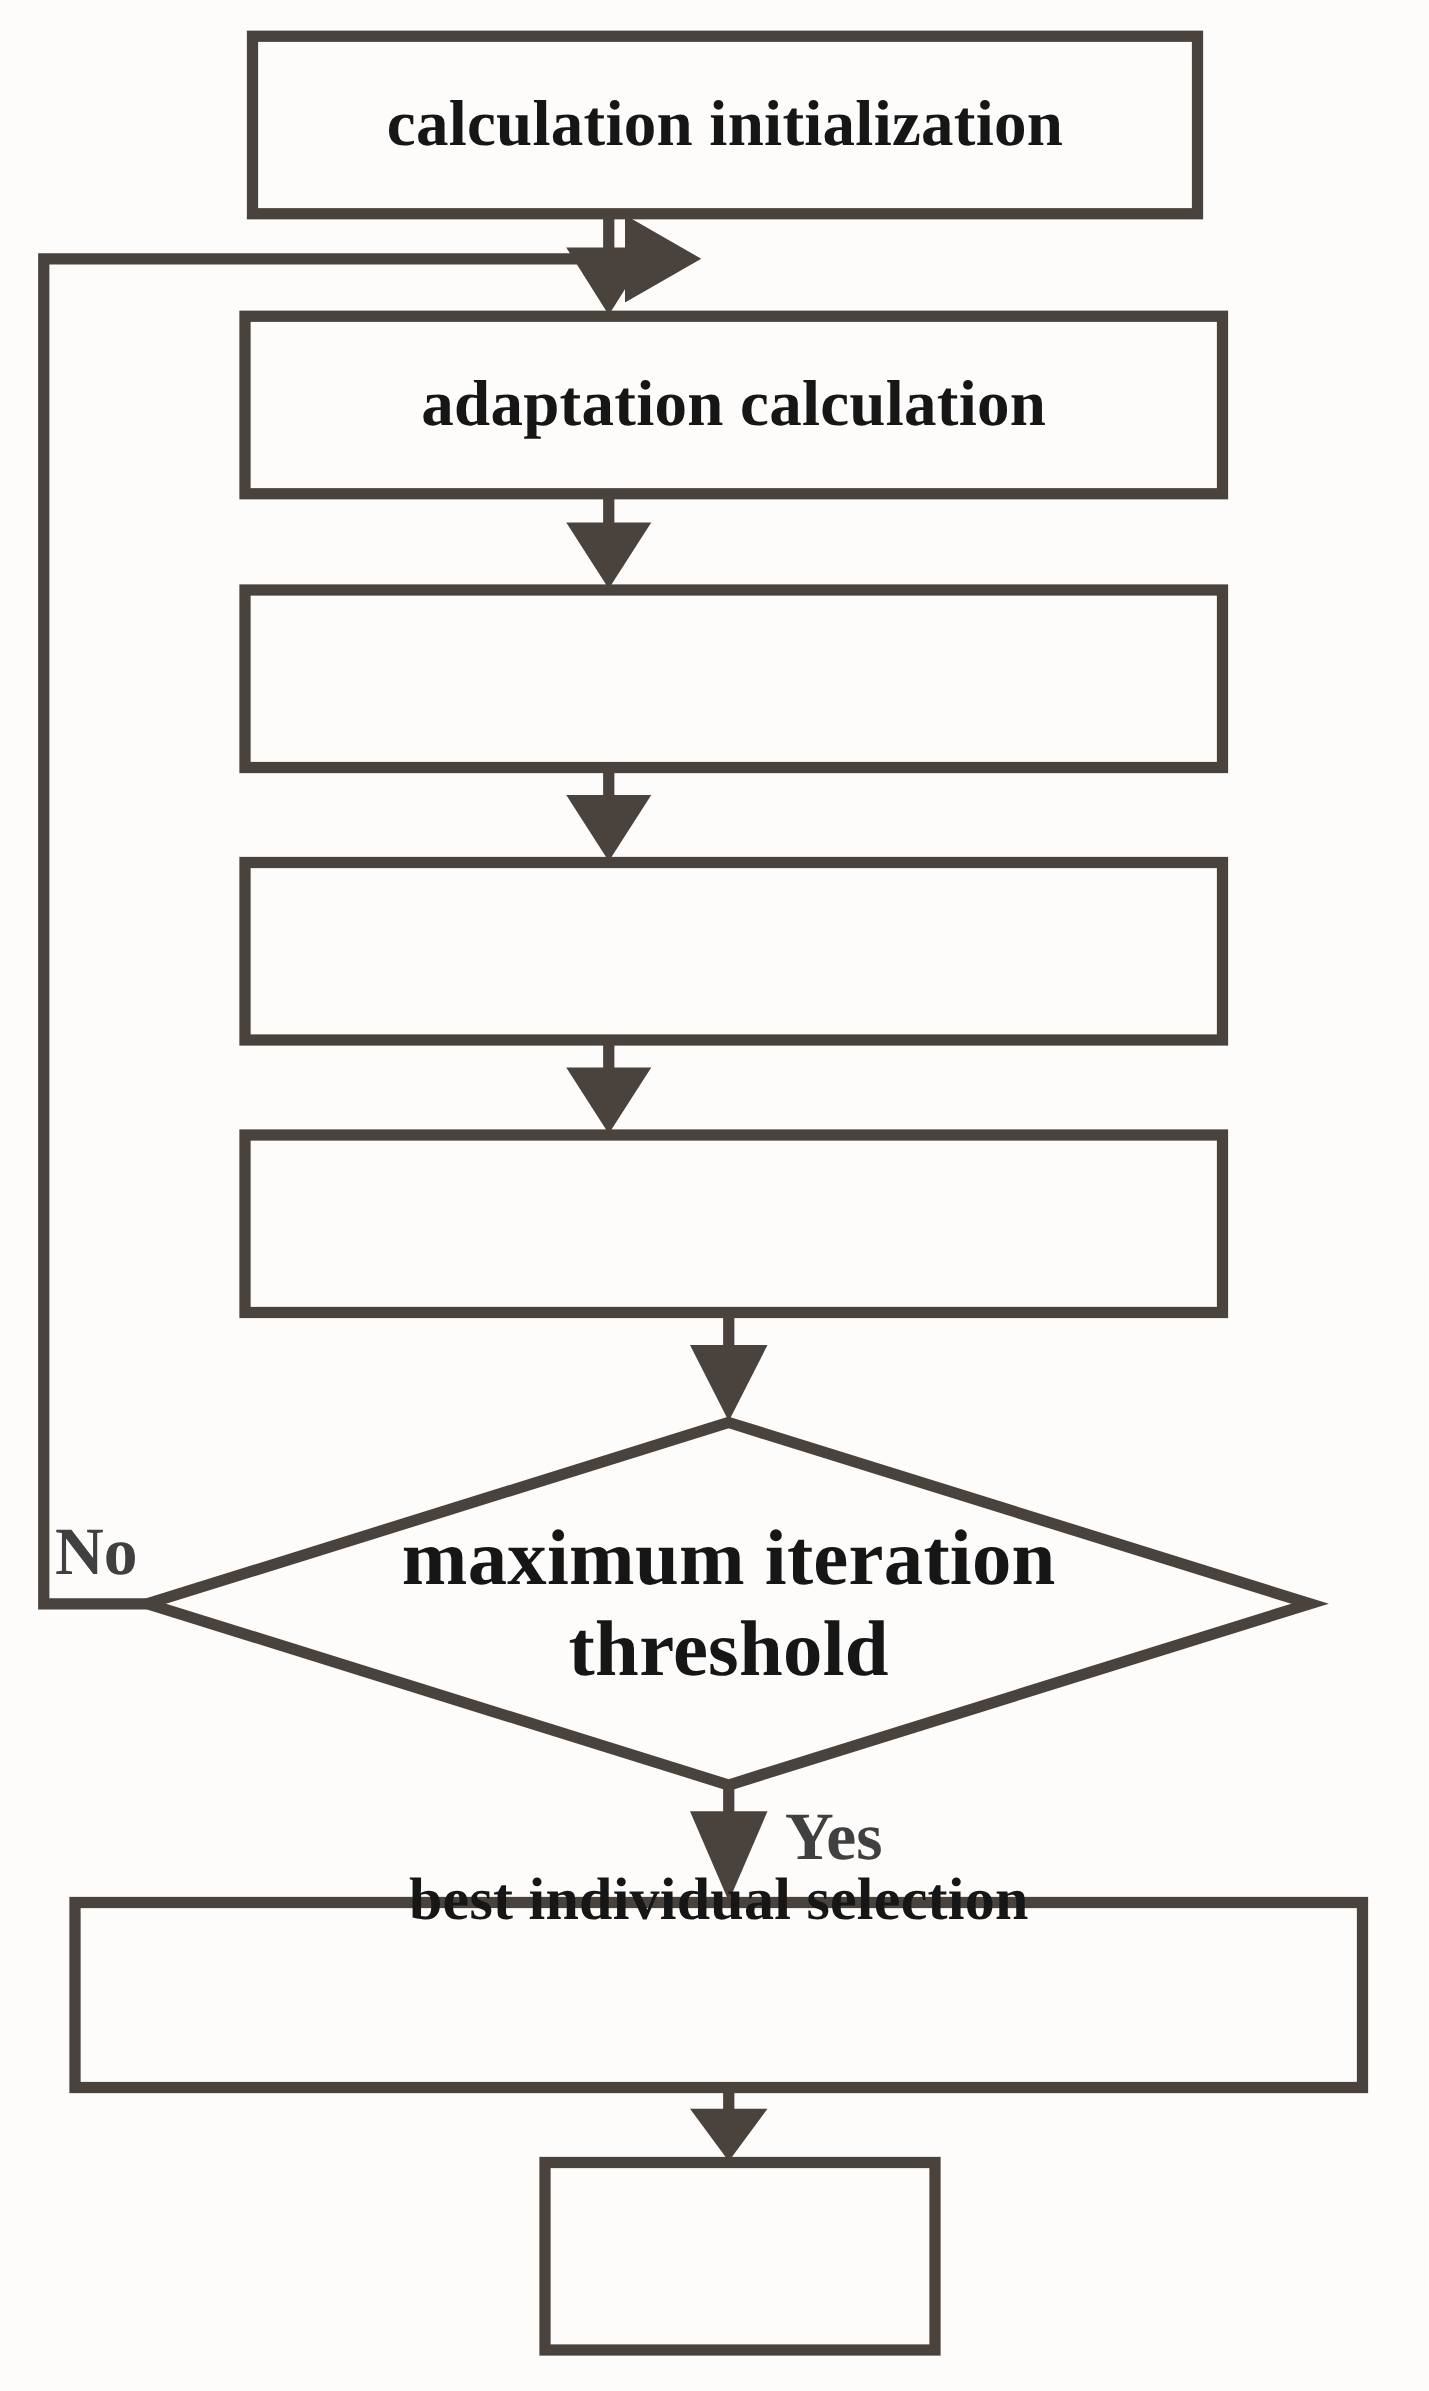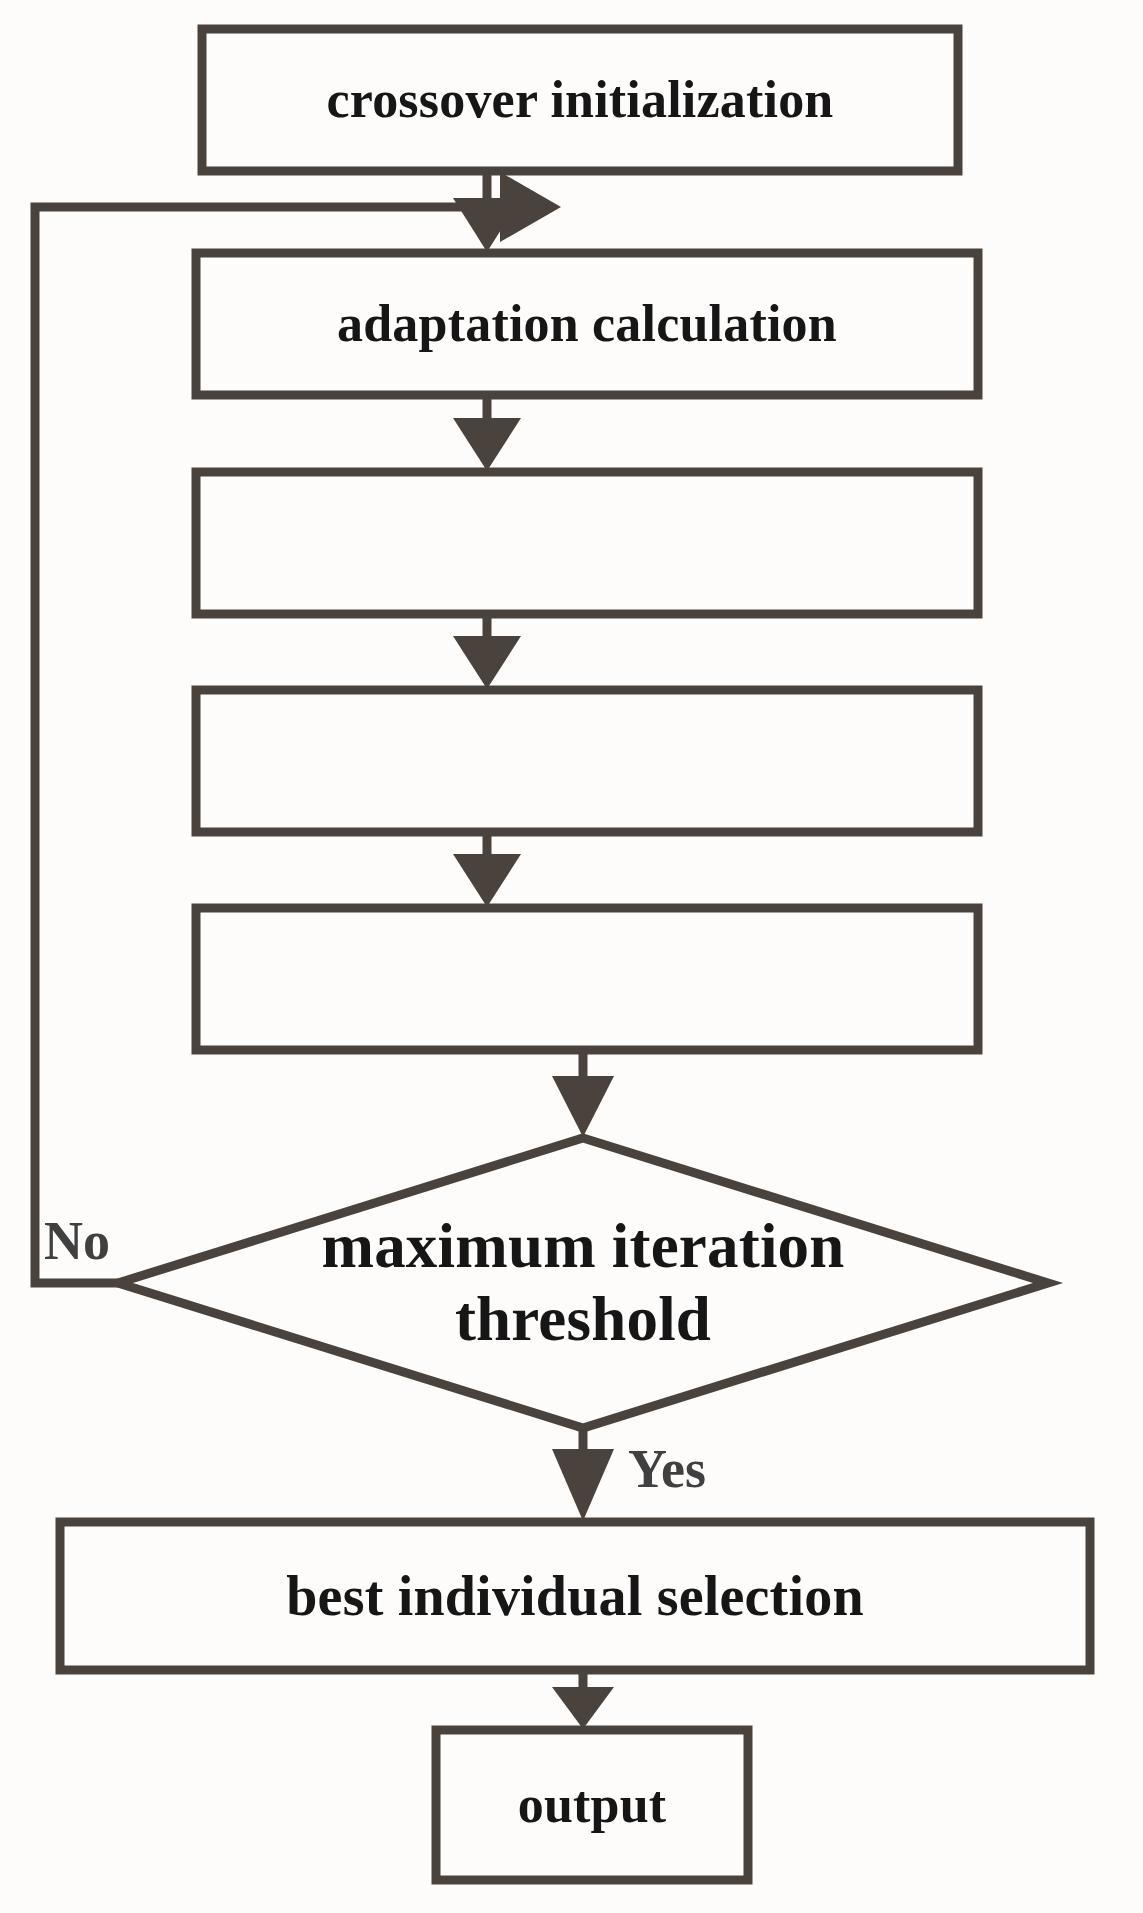--- a/index.html
+++ b/index.html
@@ -103,31 +103,30 @@
       <polygon points="552,1449 614,1449 583,1521" fill="#4a423c"></polygon>
     </g>
 
     <g>
       <line x1="583" y1="1670" x2="583" y2="1693" stroke="#4a423c" stroke-width="9"></line>
       <polygon points="552,1687 614,1687 583,1729" fill="#4a423c"></polygon>
     </g>
 
   </svg>
 
-  <div class="node-label" style="left:202px; top:29px; width:756px; height:142px; font-size:52px;">crossover initialization</div>
+  <div class="node-label" style="left:202px; top:29px; width:756px; height:142px; font-size:52px;">calculation initialization</div>
 
   <div class="node-label" style="left:196px; top:253px; width:782px; height:142px; font-size:52px;">adaptation calculation</div>
 
 
 
 
   <div class="node-label" style="left:233px; top:1175px; width:700px; height:216px; font-size:63px;">maximum iteration
 threshold</div>
 
-  <div class="node-label" style="left:60px; top:1522px; width:1030px; height:148px; font-size:56px;">best individual selection</div>
+  <div class="node-label" style="left:60px; top:1446px; width:1030px; height:148px; font-size:48px;">best individual selection</div>
 
-  <div class="node-label" style="left:436px; top:1730px; width:312px; height:150px; font-size:52px;">output</div>
 
   <div class="edge-label" style="left:44px; top:1214px; font-size:54px;">No</div>
 
   <div class="edge-label" style="left:628px; top:1442px; font-size:54px;">Yes</div>
 
 </div>
 
 </body></html>

